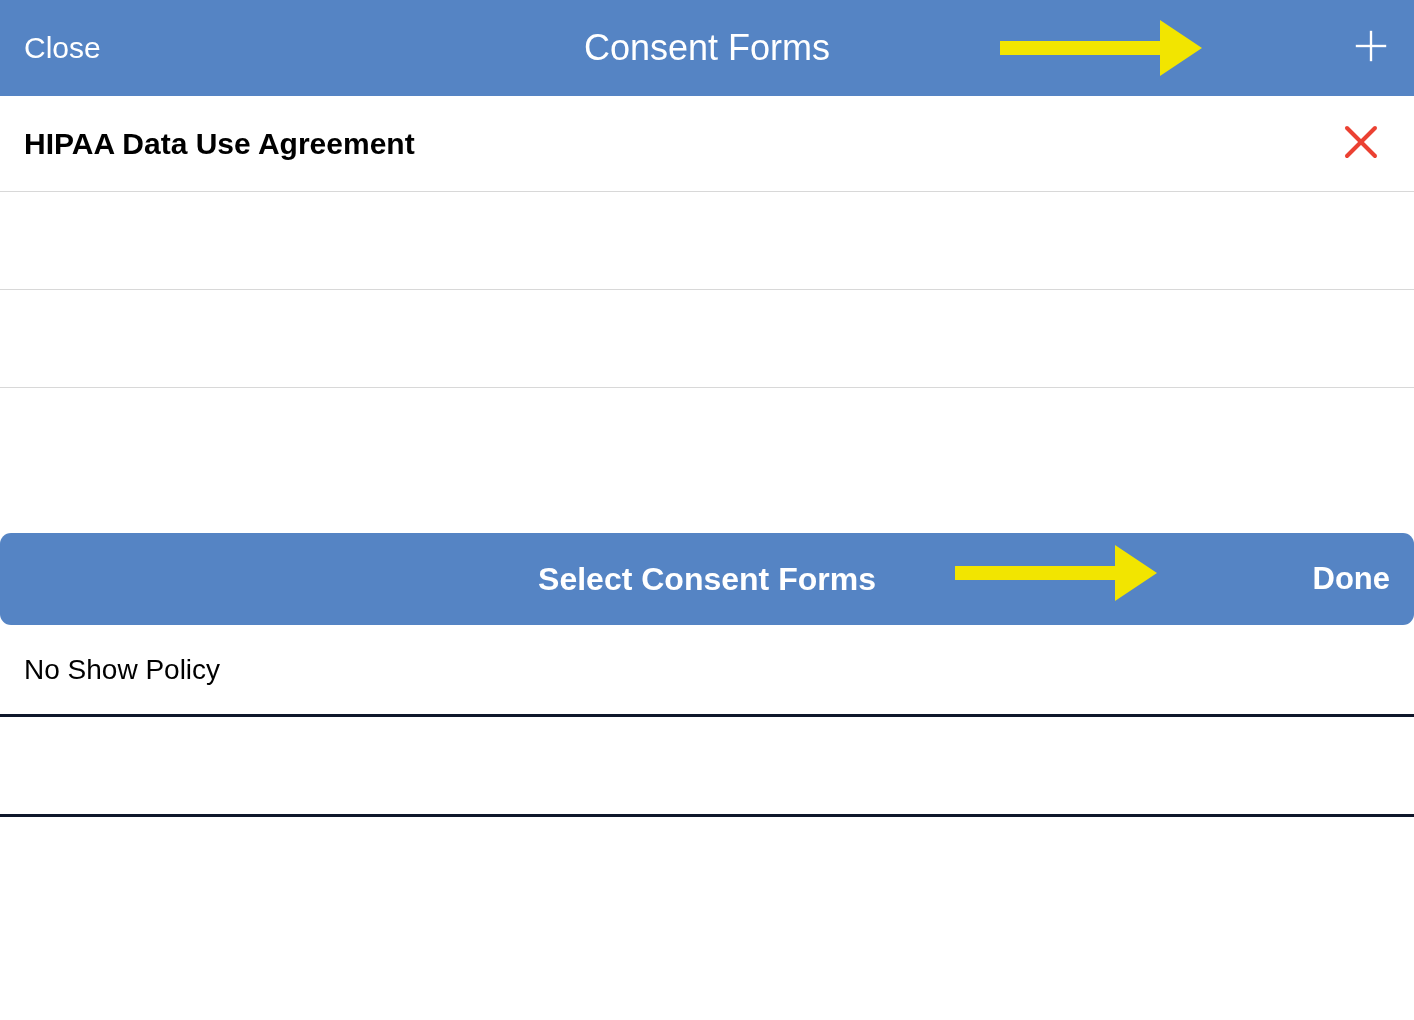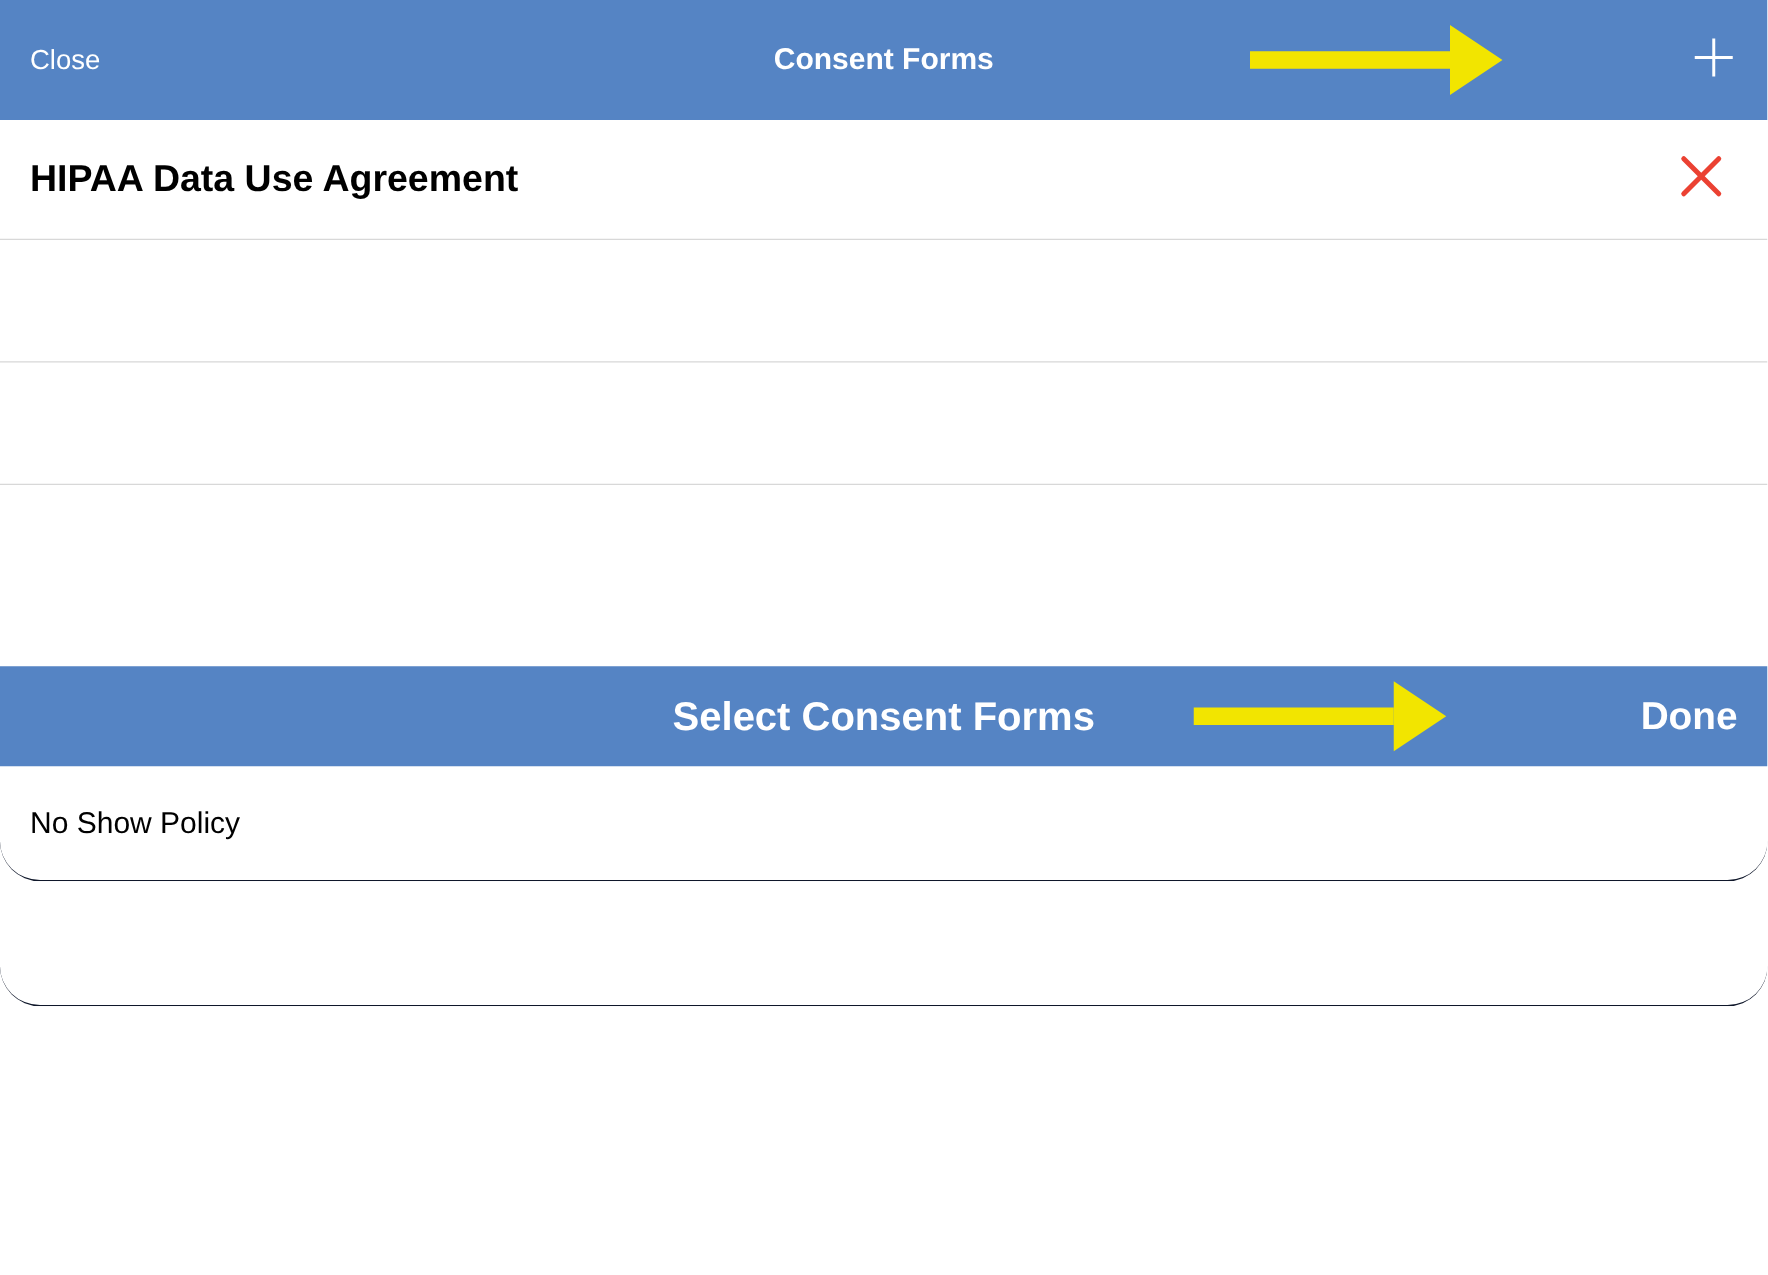--- a/index.html
+++ b/index.html
@@ -21,31 +21,31 @@
       background: #5584c4;
       color: #ffffff;
       height: 96px;
       display: flex;
       align-items: center;
       justify-content: space-between;
       padding: 0 24px;
       position: relative;
     }
     .header-left {
-      font-size: 22px;
+      font-size: 30px;
       font-weight: 400;
       flex: 0 0 200px;
       cursor: pointer;
     }
     .header-title {
       position: absolute;
       left: 50%;
       transform: translateX(-50%);
-      font-size: 24px;
-      font-weight: 700;
+      font-size: 36px;
+      font-weight: 400;
     }
     .header-right {
       flex: 0 0 200px;
       display: flex;
       justify-content: flex-end;
       align-items: center;
     }
     .plus-btn {
       cursor: pointer;
       display: inline-flex;
@@ -92,51 +92,51 @@
     .x-icon svg {
       width: 34px;
       height: 34px;
     }
     .spacer {
       height: 145px;
     }
     .header2 {
       background: #5584c4;
       color: #ffffff;
-      height: 80px;
+      height: 92px;
       display: flex;
       align-items: center;
       justify-content: space-between;
       padding: 0 24px;
       position: relative;
+      border-radius: 11px;
     }
     .header2-title {
       position: absolute;
       left: 50%;
       transform: translateX(-50%);
       font-size: 32px;
       font-weight: 600;
     }
     .header2-right {
       margin-left: auto;
       font-size: 31px;
       font-weight: 700;
       cursor: pointer;
     }
     .select-row {
       display: flex;
       align-items: center;
       padding: 0 24px;
-      border-bottom: 1px solid #0f172a;
+      border-bottom: 3px solid #0f172a;
       height: 92px;
-      font-size: 24px;
+      font-size: 28px;
       font-weight: 400;
       color: #000000;
       cursor: pointer;
-      border-radius: 32px;
     }
     .select-row.empty {
       height: 100px;
     }
     
     .arrow {
       position: absolute;
       display: flex;
       align-items: center;
       pointer-events: none;

